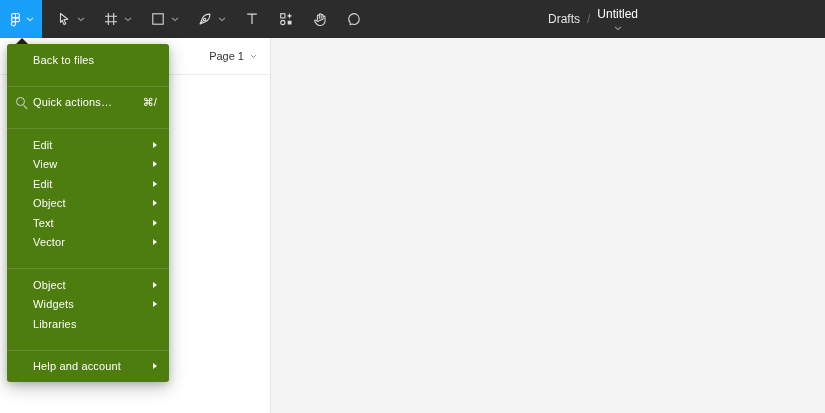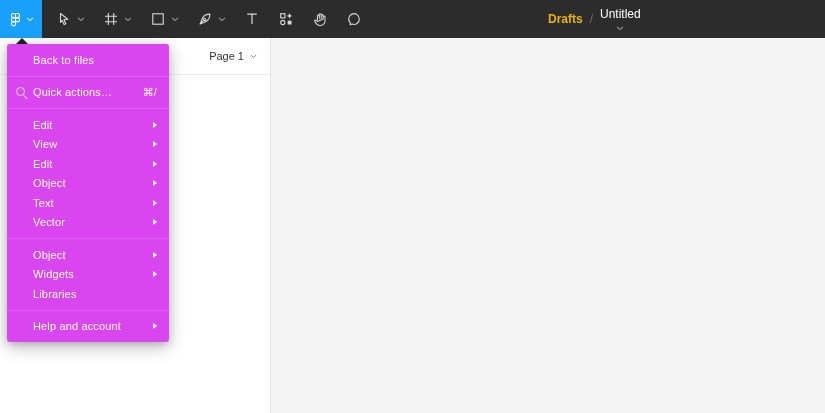--- a/index.html
+++ b/index.html
@@ -9,41 +9,41 @@
   
   .toolbar { position:absolute; top:0; left:0; width:825px; height:38px;
     background:#2c2c2c; display:flex; align-items:stretch; z-index:20; }
   .figma-btn { width:42px; height:38px; background:#18a0fb; border:none;
     display:flex; align-items:center; justify-content:center; gap:3px; cursor:default; }
   .tools { display:flex; align-items:stretch; margin-left:5px; }
   .tool { display:flex; align-items:center; padding:0 9px; gap:5px; background:transparent; border:none; }
   .chev { display:flex; align-items:center; }
   .breadcrumb { position:absolute; left:548px; top:0; height:38px;
     display:flex; align-items:center; gap:7px; font-size:12px; }
-  .crumb-folder { color:#eab308;font-weight:bold; }
+  .crumb-folder { color:#e5e5e5; }
   .crumb-div { color:#6e6e6e; }
   .crumb-file { color:#ffffff; display:flex; align-items:center; gap:5px;flex-direction:column; }
 
   
   .sidebar { position:absolute; top:38px; left:0; width:271px; height:375px;
     background:#ffffff; border-right:1px solid #e3e3e3; z-index:1; }
   .page-row { height:37px; border-bottom:1px solid #ececec; display:flex;
     align-items:center; justify-content:flex-end; padding-right:13px; gap:6px;
     font-size:11px; color:#333333; cursor:default; }
   .canvas { position:absolute; top:38px; left:272px; right:0; bottom:0; background:#f4f4f4; }
 
   
-  .menu { position:absolute; left:7px; top:44px; width:162px; background:#d946ef;
+  .menu { position:absolute; left:7px; top:44px; width:162px; background:#4d7c0f;
     border-radius:3px; padding:6px 0; z-index:30;
     box-shadow:0 5px 17px rgba(0,0,0,.25), 0 2px 7px rgba(0,0,0,.15); }
   .menu::before { content:""; position:absolute; top:-6px; left:9px; width:0; height:0;
     border-left:6px solid transparent; border-right:6px solid transparent;
     border-bottom:6px solid #1e1e1e; }
   .menu-section + .menu-section { border-top:1px solid rgba(255,255,255,.13);
-    margin-top:6px; padding-top:6px; }
+    margin-top:16px; padding-top:6px; }
   .menu-item { position:relative; height:19.5px; display:flex; align-items:center;
     padding:0 12px 0 26px; color:#ffffff; font-size:11px; letter-spacing:.15px; cursor:default; }
   .menu-label { white-space:nowrap; }
   .menu-shortcut { margin-left:auto; color:#ffffff; font-size:11px; }
   .submenu-arrow { margin-left:auto; width:0; height:0;
     border-left:4px solid #ffffff; border-top:3.5px solid transparent;
     border-bottom:3.5px solid transparent; }
   .search-glyph { position:absolute; left:9px; top:4px; width:12px; height:12px; }
   .search-glyph::before { content:""; position:absolute; left:0; top:0; width:7px; height:7px;
     border:1.2px solid #d6d6d6; border-radius:50%; }

